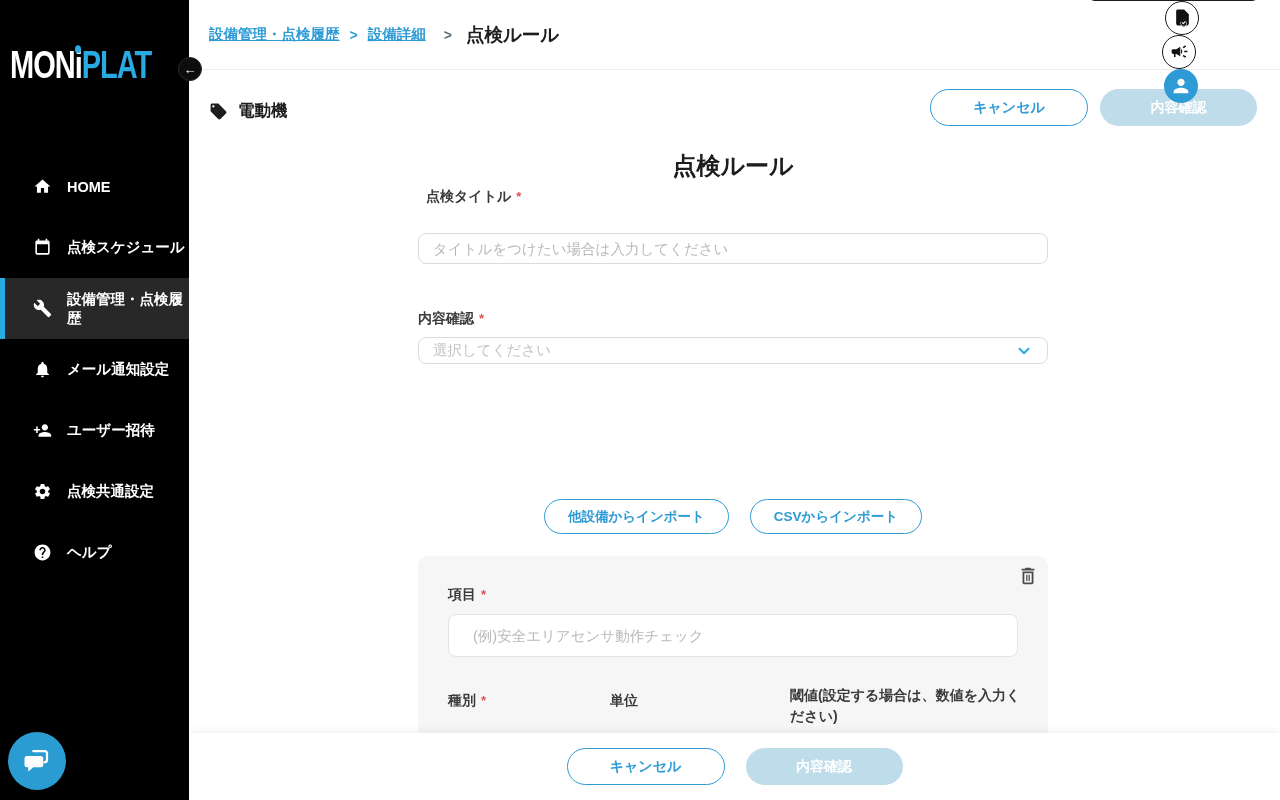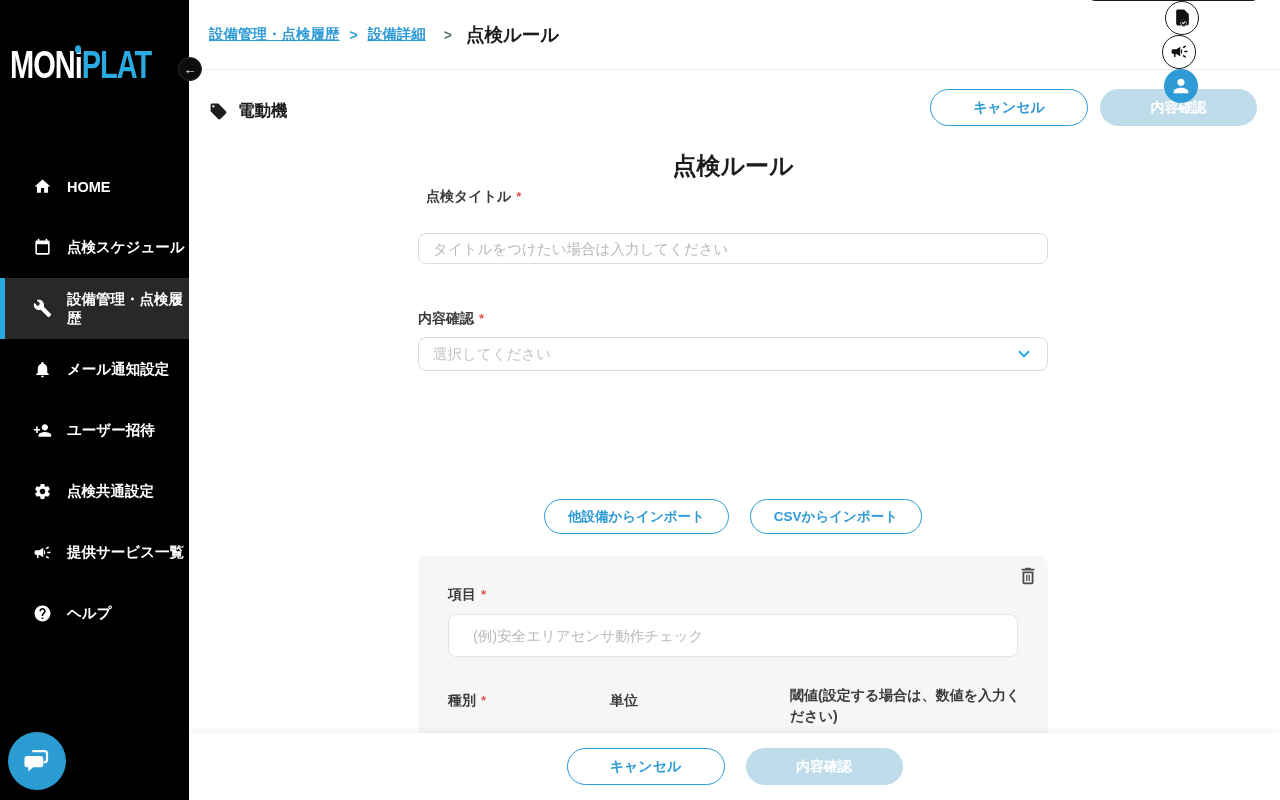--- a/index.html
+++ b/index.html
@@ -61,21 +61,21 @@
   .form-title { position:absolute; top:80px; width:100%; text-align:center; font-size:24px;
           font-weight:700; color:#1d1d1f; }
   .fld-label { position:absolute; font-size:14px; font-weight:600; color:#3a3a3a; }
   .req { color:#D9534F; margin-left:5px; font-size:13px; }
   .lbl-1 { top:118px;margin-left:8px; } .lbl-2 { top:240px; }
   .text-input { position:absolute; left:0; width:630px; height:31px; border:1px solid #dcdcdc;
           border-radius:8px; background:#fff; padding:0 14px; font-size:14.5px; color:#333;
           font-family:"Liberation Sans","DejaVu Sans",sans-serif; outline:none; }
   .text-input::placeholder { color:#b9b9b9; }
   .in-1 { top:163px; }
-  .select { position:absolute; top:267px; left:0; width:630px; height:34px; border:1px solid #dcdcdc;
+  .select { position:absolute; top:267px; left:0; width:630px; height:27px; border:1px solid #dcdcdc;
           border-radius:8px; background:#fff; display:flex; align-items:center; padding:0 14px;
           cursor:pointer; }
   .select .ph { color:#c3c3c3; font-size:14.5px; flex:1; }
   .select svg { width:18px; height:18px; stroke:#29ABE2; }
   .section-title { position:absolute; top:377px; width:100%; text-align:center; font-size:23px;
           font-weight:700; color:#1d1d1f; }
   .import-row { position:absolute; top:429px; width:100%; display:flex; justify-content:center; gap:21px; }
   .pill-sm { height:35px; border-radius:18px; border:1.4px solid #2E9BD6; color:#2E9BD6;
           background:#fff; font-size:13.5px; font-weight:700; padding:0 23px; display:flex;
           align-items:center; cursor:pointer; }
@@ -141,26 +141,20 @@
         <svg viewBox="0 0 24 24">
             <path d="M15 12c2.21 0 4-1.79 4-4s-1.79-4-4-4-4 1.79-4 4 1.79 4 4 4zm-9-2V7H4v3H1v2h3v3h2v-3h3v-2H6zm9 4c-2.67 0-8 1.34-8 4v2h16v-2c0-2.66-5.33-4-8-4z"></path>
           </svg>
         <span>ユーザー招待</span>
       </div>
       <div class="nav-item">
         <svg viewBox="0 0 24 24">
             <path d="M19.14 12.94c.04-.3.06-.61.06-.94s-.02-.64-.07-.94l2.03-1.58a.49.49 0 0 0 .12-.61l-1.92-3.32a.49.49 0 0 0-.59-.22l-2.39.96c-.5-.38-1.03-.7-1.62-.94l-.36-2.54a.48.48 0 0 0-.48-.41h-3.84a.48.48 0 0 0-.47.41l-.36 2.54c-.59.24-1.13.56-1.62.94l-2.39-.96a.49.49 0 0 0-.59.22L2.73 8.87c-.12.21-.08.47.12.61l2.03 1.58c-.05.3-.09.63-.09.94s.02.64.07.94l-2.03 1.58a.49.49 0 0 0-.12.61l1.92 3.32c.12.22.37.29.59.22l2.39-.96c.5.38 1.03.7 1.62.94l.36 2.54c.05.24.24.41.48.41h3.84c.24 0 .44-.17.47-.41l.36-2.54c.59-.24 1.13-.56 1.62-.94l2.39.96c.22.08.47 0 .59-.22l1.92-3.32a.49.49 0 0 0-.12-.61l-2.01-1.58zM12 15.6c-1.98 0-3.6-1.62-3.6-3.6s1.62-3.6 3.6-3.6 3.6 1.62 3.6 3.6-1.62 3.6-3.6 3.6z"></path>
           </svg>
         <span>点検共通設定</span>
-      </div>
-      <div class="nav-item">
-        <svg viewBox="0 0 24 24">
-            <path d="M18 11v2h4v-2h-4zm-2 6.61c.96.71 2.21 1.65 3.2 2.39.4-.53.8-1.07 1.2-1.6-.99-.74-2.24-1.68-3.2-2.4-.4.54-.8 1.08-1.2 1.61zM20.4 5.6c-.4-.53-.8-1.07-1.2-1.6-.99.74-2.24 1.68-3.2 2.4.4.53.8 1.07 1.2 1.6.96-.72 2.21-1.65 3.2-2.4zM4 9c-1.1 0-2 .9-2 2v2c0 1.1.9 2 2 2h1v4h2v-4h1l5 3V6L8 9H4zm11.5 3c0-1.33-.58-2.53-1.5-3.35v6.69c.92-.81 1.5-2.01 1.5-3.34z"></path>
-          </svg>
-        <span>提供サービス一覧</span>
       </div>
       <div class="nav-item">
         <svg viewBox="0 0 24 24">
             <path d="M12 2C6.48 2 2 6.48 2 12s4.48 10 10 10 10-4.48 10-10S17.52 2 12 2zm1 17h-2v-2h2v2zm2.07-7.75l-.9.92C13.45 12.9 13 13.5 13 15h-2v-.5c0-1.1.45-2.1 1.17-2.83l1.24-1.26c.37-.36.59-.86.59-1.41 0-1.1-.9-2-2-2s-2 .9-2 2H8c0-2.21 1.79-4 4-4s4 1.79 4 4c0 .88-.36 1.68-.93 2.25z"></path>
           </svg>
         <span>ヘルプ</span>
       </div>
     </nav>
   </aside>
 

